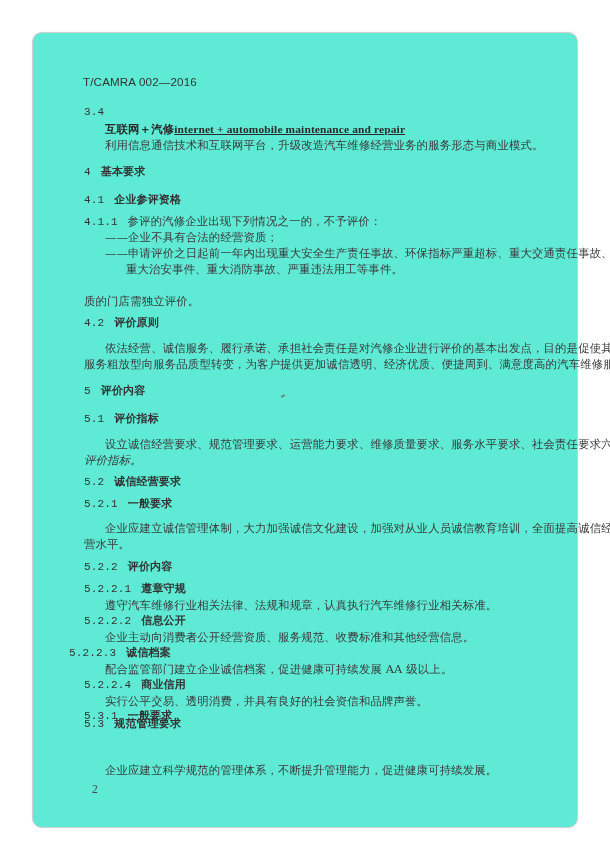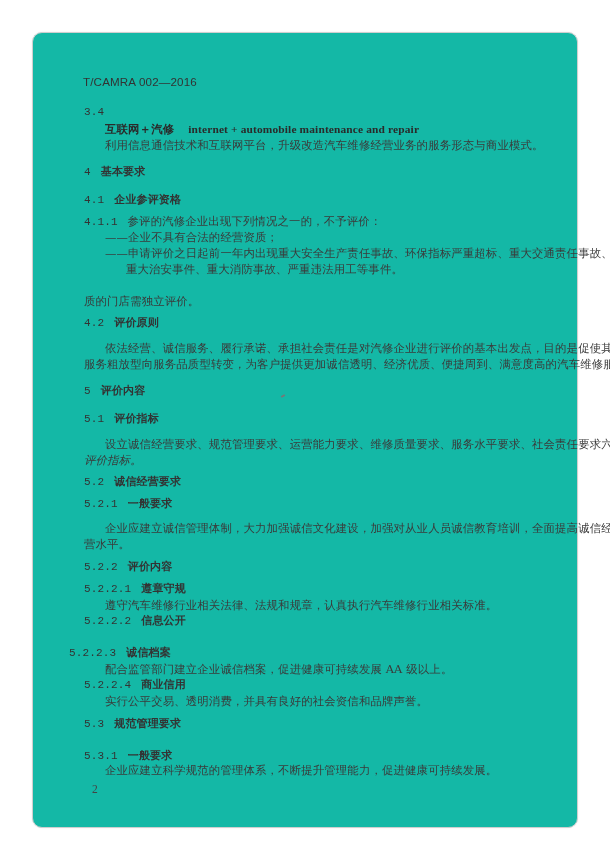--- a/index.html
+++ b/index.html
@@ -5,21 +5,21 @@
     html, body {
       margin: 0; padding: 0;
       width: 610px; height: 860px;
       background: #ffffff;
       overflow: hidden;
     }
     .page {
       position: absolute;
       left: 32px; top: 32px;
       width: 544px; height: 794px;
-      background: #14b8a6;
+      background: #5eead4;
       border: 1.5px solid #cfcfcf;
       border-radius: 10px;
       box-shadow: 0 0 2px rgba(0,0,0,0.08);
       font-family: "DejaVu Serif", "Liberation Serif", serif;
       color: #2a2a2a;
     }
     .line {
       position: absolute;
       white-space: nowrap;
       font-size: 11.4px;
@@ -34,21 +34,21 @@
     .head .num { display: inline-block; }
     .head .title { font-weight: bold; margin-left: 10px; }
     .doc-code {
       font-family: "Liberation Sans", sans-serif;
       font-size: 11.6px;
       color: #333;
     }
     .term-en {
       font-family: "Liberation Serif", serif;
       font-weight: bold;
-      margin-left: 14px;
+      text-decoration: underline;
     }
     .term-cn { font-weight: bold; }
     .body { color: #3a3a3a; }
     .pagenum {
       font-family: "Liberation Serif", serif;
       font-size: 11.5px;
       color: #444;
     }
     .smudge {
       position: absolute;
@@ -123,34 +123,35 @@
   </div>
 
   <div class="line head" style="left:51px; top:549px;">
     <span class="num">5.2.2.1</span><span class="title">遵章守规</span>
   </div>
   <div class="line body" style="left:72px; top:565px;">遵守汽车维修行业相关法律、法规和规章，认真执行汽车维修行业相关标准。</div>
 
   <div class="line head" style="left:51px; top:581px;">
     <span class="num">5.2.2.2</span><span class="title">信息公开</span>
   </div>
+  <div class="line body" style="left:72px; top:597px;">企业主动向消费者公开经营资质、服务规范、收费标准和其他经营信息。</div>
 
   <div class="line head" style="left:36px; top:613px;">
     <span class="num">5.2.2.3</span><span class="title">诚信档案</span>
   </div>
   <div class="line body" style="left:72px; top:629px;">配合监管部门建立企业诚信档案，促进健康可持续发展 AA 级以上。</div>
 
   <div class="line head" style="left:51px; top:645px;">
     <span class="num">5.2.2.4</span><span class="title">商业信用</span>
   </div>
   <div class="line body" style="left:72px; top:661px;">实行公平交易、透明消费，并具有良好的社会资信和品牌声誉。</div>
 
   <div class="line head" style="left:51px; top:684px;">
     <span class="num">5.3</span><span class="title">规范管理要求</span>
   </div>
 
-  <div class="line head" style="left:51px; top:716px;">
+  <div class="line head" style="left:51px; top:676px;">
     <span class="num">5.3.1</span><span class="title">一般要求</span>
   </div>
   <div class="line body" style="left:72px; top:730px;">企业应建立科学规范的管理体系，不断提升管理能力，促进健康可持续发展。</div>
 
   <div class="line pagenum" style="left:59px; top:749px;">2</div>
 </div>
 
 </body></html>

